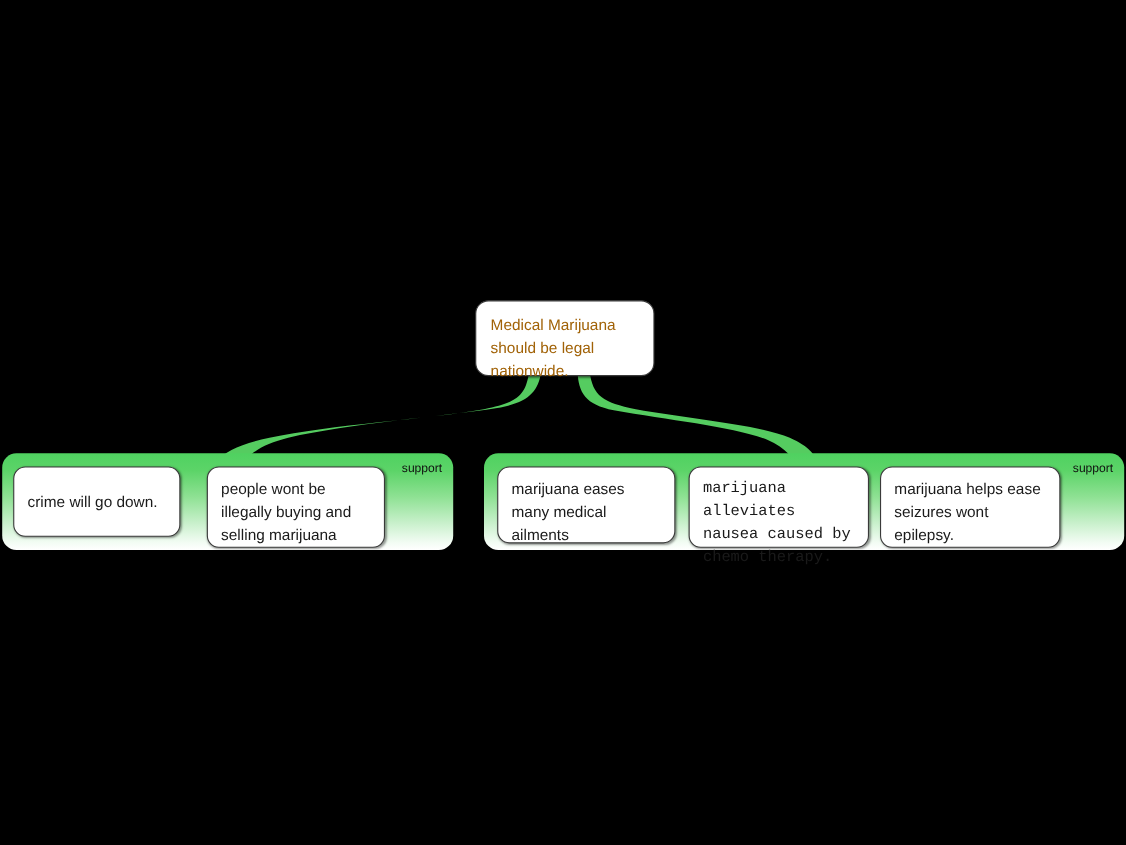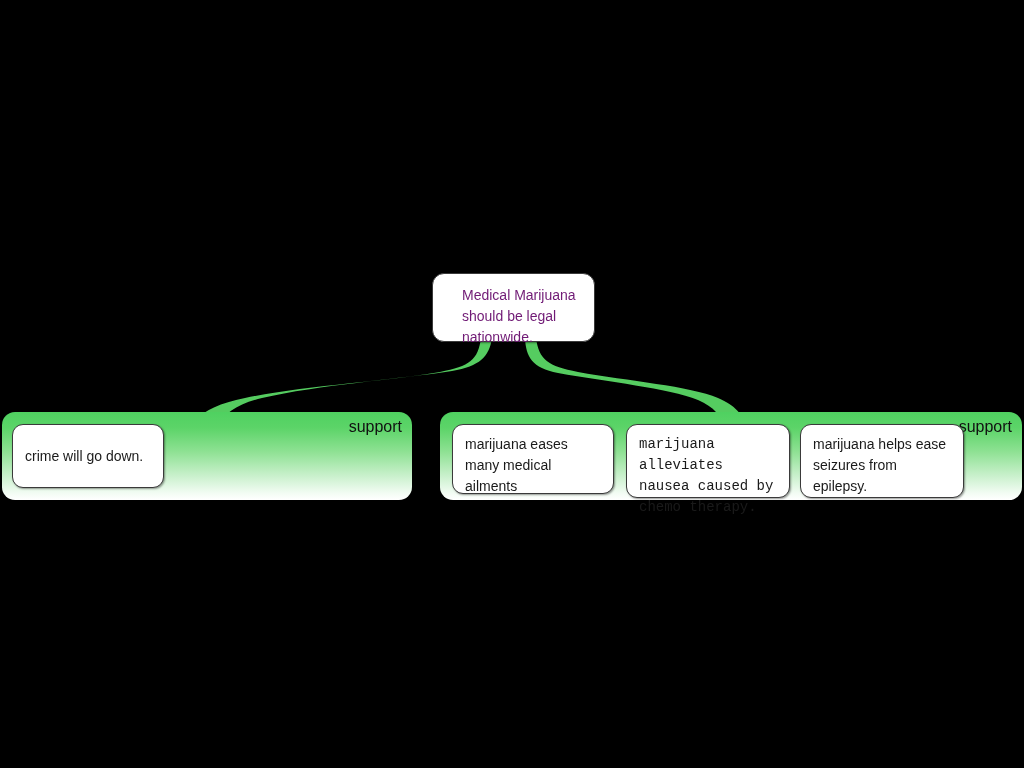--- a/index.html
+++ b/index.html
@@ -36,24 +36,24 @@
     position: absolute;
     box-sizing: border-box;
     background: #ffffff;
     border: 1px solid #3a3a3a;
     border-radius: 12px;
     box-shadow: 1px 1px 2px rgba(0,0,0,0.45);
     z-index: 3;
   }
   .claim-node .node-text {
     display: block;
-    padding: 11px 13px 10px 29px;
+    padding: 11px 13px 10px 13px;
     font-size: 14px;
     line-height: 21px;
-    color: #701a75;
+    color: #a16207;
     white-space: pre-line;
   }
 
   
   .support-group {
     position: absolute;
     box-sizing: border-box;
     background: linear-gradient(to bottom,
                 #4fd160 0%,
                 #5cd468 18%,
@@ -61,21 +61,21 @@
                 #c8f0cb 72%,
                 #f2fcf3 92%,
                 #ffffff 100%);
     border-radius: 13px;
     z-index: 2;
   }
   .support-group .group-label {
     position: absolute;
     right: 10px;
     top: 8px;
-    font-size: 16px;
+    font-size: 11px;
     line-height: 13px;
     color: #111111;
     white-space: nowrap;
   }
 
   
   .reason-node {
     position: absolute;
     box-sizing: border-box;
     background: #ffffff;
@@ -132,28 +132,31 @@
 
   <div class="claim-node" style="left: 432px; top: 273px; width: 163px; height: 69px;">
     <span class="node-text">Medical Marijuana should be legal nationwide.</span>
   </div>
 
   <div class="support-group" style="left: 2px; top: 412px; width: 410px; height: 88px;">
     <span class="group-label">support</span>
     <div class="reason-node v-center" style="left: 10px; top: 12px; width: 152px; height: 64px;">
       <span class="node-text">crime will go down.</span>
     </div>
+    <div class="reason-node" style="left: 186px; top: 12px; width: 162px; height: 74px;">
+      <span class="node-text">people wont be illegally buying and selling marijuana</span>
+    </div>
   </div>
 
   <div class="support-group" style="left: 440px; top: 412px; width: 582px; height: 88px;">
     <span class="group-label">support</span>
     <div class="reason-node" style="left: 12px; top: 12px; width: 162px; height: 70px;">
       <span class="node-text">marijuana eases many medical ailments</span>
     </div>
     <div class="reason-node" style="left: 186px; top: 12px; width: 164px; height: 74px; font-family: Liberation Mono, monospace;">
       <span class="node-text">marijuana alleviates nausea caused by chemo therapy.</span>
     </div>
     <div class="reason-node" style="left: 360px; top: 12px; width: 164px; height: 74px;">
-      <span class="node-text">marijuana helps ease seizures from epilepsy.</span>
+      <span class="node-text">marijuana helps ease seizures wont epilepsy.</span>
     </div>
   </div>
 
 </div>
 
 </body></html>

